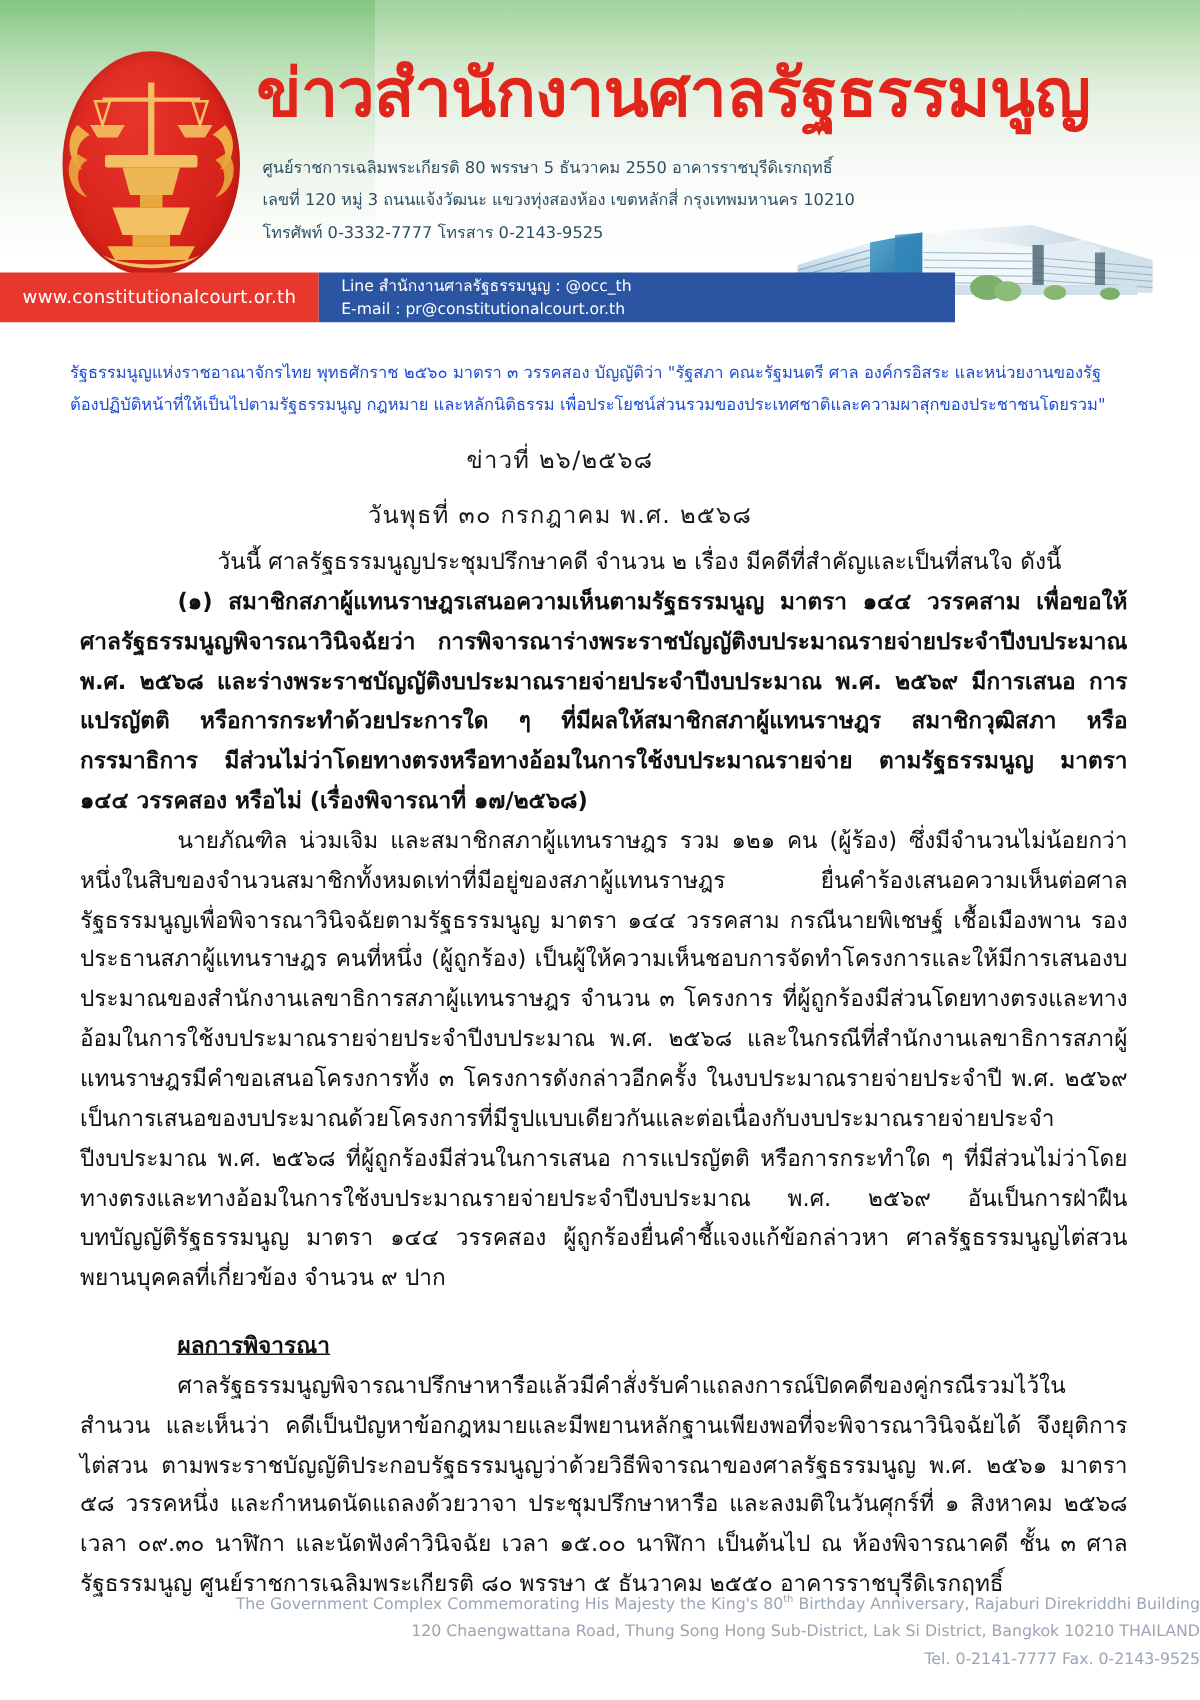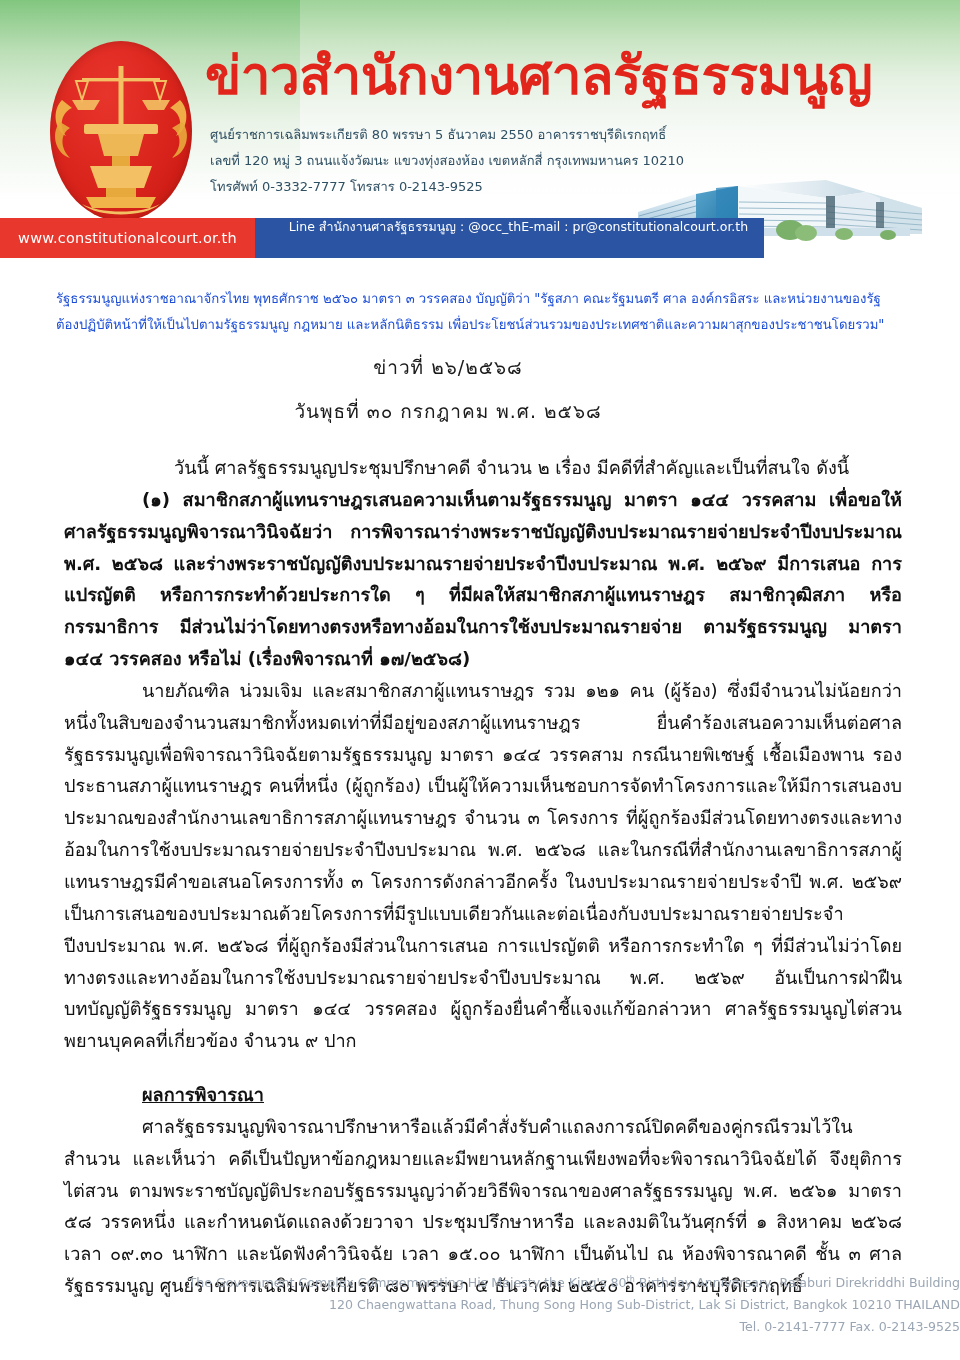--- a/index.html
+++ b/index.html
@@ -98,21 +98,21 @@
   }
   .strip-red span {
     font-family: "DejaVu Sans", sans-serif;
     font-size: 14.5px;
     color: #ffffff;
     letter-spacing: .2px;
   }
   .strip-blue {
     flex: 1;
     background: #2b55a3;
-    display: flex; justify-content: center;
+    display: flex; flex-direction: column; justify-content: center;
     padding-left: 18px;
     box-sizing: border-box;
   }
   .strip-blue div {
     font-family: "DejaVu Sans", sans-serif;
     font-size: 12.5px;
     color: #ffffff;
     line-height: 1.42;
     white-space: nowrap;
   }
@@ -145,21 +145,21 @@
     margin-bottom: 14px;
   }
   .doc-meta .news-date {
     font-size: 19px;
     letter-spacing: 1px;
   }
 
   
   .body-wrap {
     position: absolute;
-    left: 64px; top: 452px;
+    left: 64px; top: 434px;
     width: 838px;
     font-family: "DejaVu Sans", sans-serif;
     font-size: 18.1px;
     color: #111111;
     line-height: 1.76;
   }
   .para {
     margin: 0 0 0 0;
     text-align: justify;
     text-justify: inter-word;

